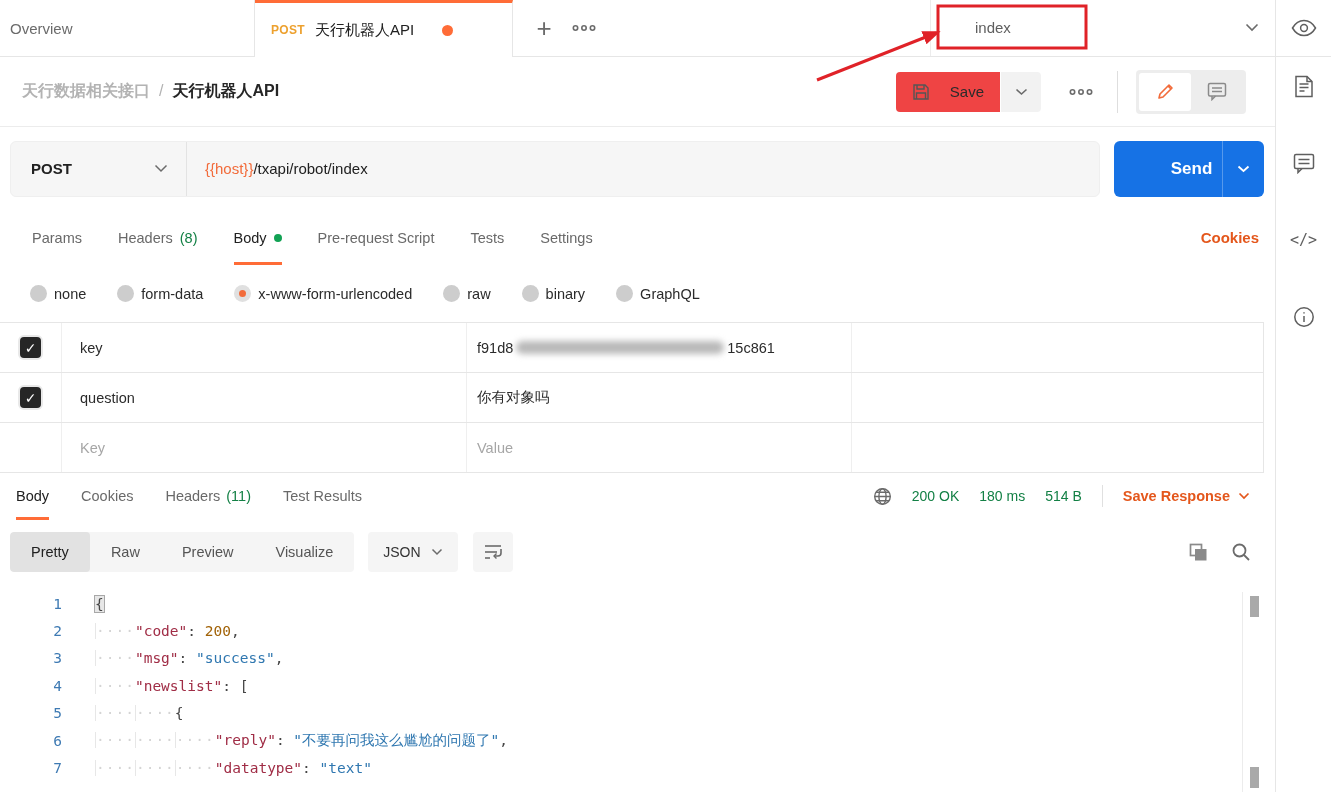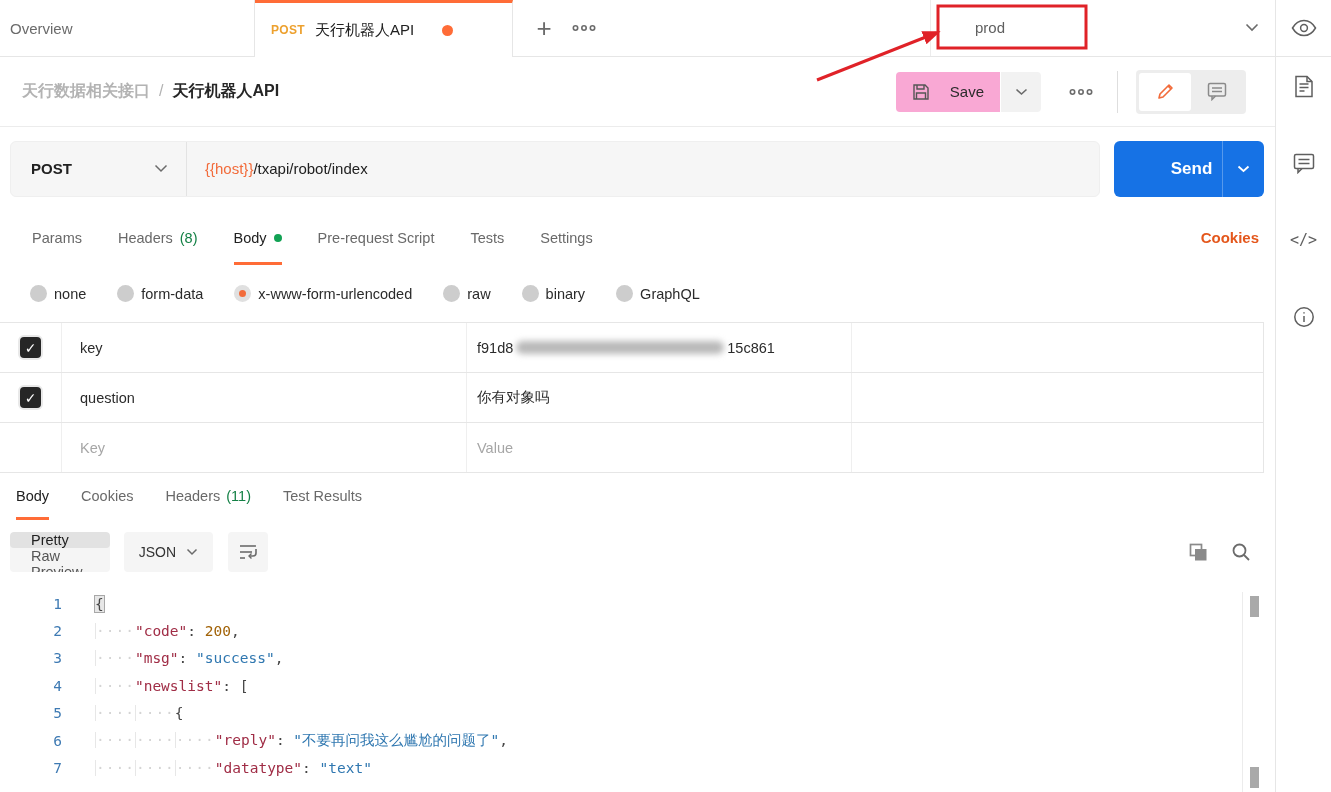--- a/index.html
+++ b/index.html
@@ -31,21 +31,21 @@
 
   
   .req-header { position:absolute; top:57px; left:0; right:0; height:70px;
     border-bottom:1px solid #ececec; display:flex; align-items:center; padding:0 29px 0 22px; }
   .breadcrumb { display:flex; align-items:baseline; gap:9px; font-size:16px; font-weight:bold; }
   .bc-collection { color:#b3b3b3; }
   .bc-sep { color:#b3b3b3; font-weight:normal; }
   .bc-name { color:#262626; }
   .hdr-right { margin-left:auto; display:flex; align-items:center; }
   .save-group { display:flex; gap:1px; }
-  .save-btn { height:40px; background:#f9a8d4; border-radius:4px 0 0 4px; display:flex;
+  .save-btn { height:40px; background:#ef4444; border-radius:4px 0 0 4px; display:flex;
     align-items:center; gap:20px; padding:0 16px; font-size:15px; color:#2b2b2b; cursor:pointer; }
   .save-caret { width:40px; height:40px; background:#f2f2f2; border-radius:0 4px 4px 0;
     display:flex; align-items:center; justify-content:center; cursor:pointer; }
   .hdr-more { margin-left:22px; width:36px; height:36px; display:flex; align-items:center; justify-content:center; }
   .hdr-vdiv { margin-left:18px; width:1px; height:42px; background:#dedede; }
   .seg-toggle { margin-left:18px; background:#ededed; border-radius:4px; padding:3px; display:flex; height:44px; }
   .seg-item { width:52px; border-radius:3px; display:flex; align-items:center; justify-content:center; cursor:pointer; }
   .seg-item.on { background:#fff; }
 
   
@@ -111,21 +111,21 @@
   .resp-tab.active { color:#212121; border-bottom:3px solid #ff6c37; padding-top:3px; }
   .resp-meta { margin-left:auto; display:flex; align-items:center; gap:20px; }
   .meta-green { color:#138045; font-size:14px; }
   .meta-vdiv { width:1px; height:22px; background:#e0e0e0; }
   .save-resp { display:flex; align-items:center; gap:8px; color:#e4571c; font-size:14.5px;
     font-weight:bold; cursor:pointer; }
 
   
   .resp-toolbar { position:absolute; top:528px; left:0; right:0; height:48px;
     display:flex; align-items:center; padding:0 24px 0 10px; }
-  .view-seg { background:#f5f5f5; border-radius:4px; display:flex; height:40px; overflow:hidden;flex-direction:column; }
+  .view-seg { background:#f5f5f5; border-radius:4px; display:flex; height:40px; overflow:hidden; }
   .view-item { display:flex; align-items:center; padding:0 21px; font-size:14.5px; color:#555;
     cursor:pointer; }
   .view-item.on { background:#e2e2e2; border-radius:4px; color:#212121; }
   .json-btn { margin-left:14px; height:40px; background:#f5f5f5; border-radius:4px; display:flex;
     align-items:center; gap:10px; padding:0 15px; font-size:14px; font-weight:500; color:#333; cursor:pointer; }
   .wrap-btn { margin-left:15px; width:40px; height:40px; background:#f5f5f5; border-radius:4px;
     display:flex; align-items:center; justify-content:center; cursor:pointer; }
   .tool-right { margin-left:auto; display:flex; align-items:center; gap:23px; }
 
   
@@ -176,21 +176,21 @@
         <svg width="24" height="8" viewBox="0 0 24 8">
             <g fill="none" stroke="#6b6b6b" stroke-width="1.6">
               <circle cx="3.5" cy="4" r="2.2"></circle>
               <circle cx="12" cy="4" r="2.2"></circle>
               <circle cx="20.5" cy="4" r="2.2"></circle>
             </g>
           </svg>
       </div>
       <div class="env-divider"></div>
       <div class="env-field">
-        <span>prod</span>
+        <span>index</span>
       </div>
       <div class="env-chevron">
         <svg width="14" height="9" viewBox="0 0 14 9">
             <polyline points="1.5,1.5 7,7 12.5,1.5" fill="none" stroke="#6b6b6b" stroke-width="1.6"></polyline>
           </svg>
       </div>
     </div>
 
     <div class="req-header">
       <div class="breadcrumb">
@@ -371,20 +371,41 @@
             <span>Cookies</span>
           </div>
         <div class="resp-tab">
             <span>Headers</span>
             <span class="gcount">(11)</span>
           </div>
         <div class="resp-tab">
             <span>Test Results</span>
           </div>
       </div>
+      <div class="resp-meta">
+        <span>
+          <svg width="19" height="19" viewBox="0 0 19 19">
+              <g fill="none" stroke="#6b6b6b" stroke-width="1.4">
+                <circle cx="9.5" cy="9.5" r="7.8"></circle>
+                <ellipse cx="9.5" cy="9.5" rx="3.6" ry="7.8"></ellipse>
+                <path d="M1.7 9.5 h15.6 M2.8 5.3 h13.4 M2.8 13.7 h13.4"></path>
+              </g>
+            </svg>
+        </span>
+        <span class="meta-green">200 OK</span>
+        <span class="meta-green">180 ms</span>
+        <span class="meta-green">514 B</span>
+        <span class="meta-vdiv"></span>
+        <span class="save-resp">
+          <span>Save Response</span>
+          <svg width="12" height="8" viewBox="0 0 12 8">
+              <polyline points="1.5,1.5 6,6 10.5,1.5" fill="none" stroke="#e4571c" stroke-width="1.7"></polyline>
+            </svg>
+        </span>
+      </div>
     </div>
 
     <div class="resp-toolbar">
       <div class="view-seg">
         <div class="view-item on">
             <span>Pretty</span>
           </div>
         <div class="view-item">
             <span>Raw</span>
           </div>

